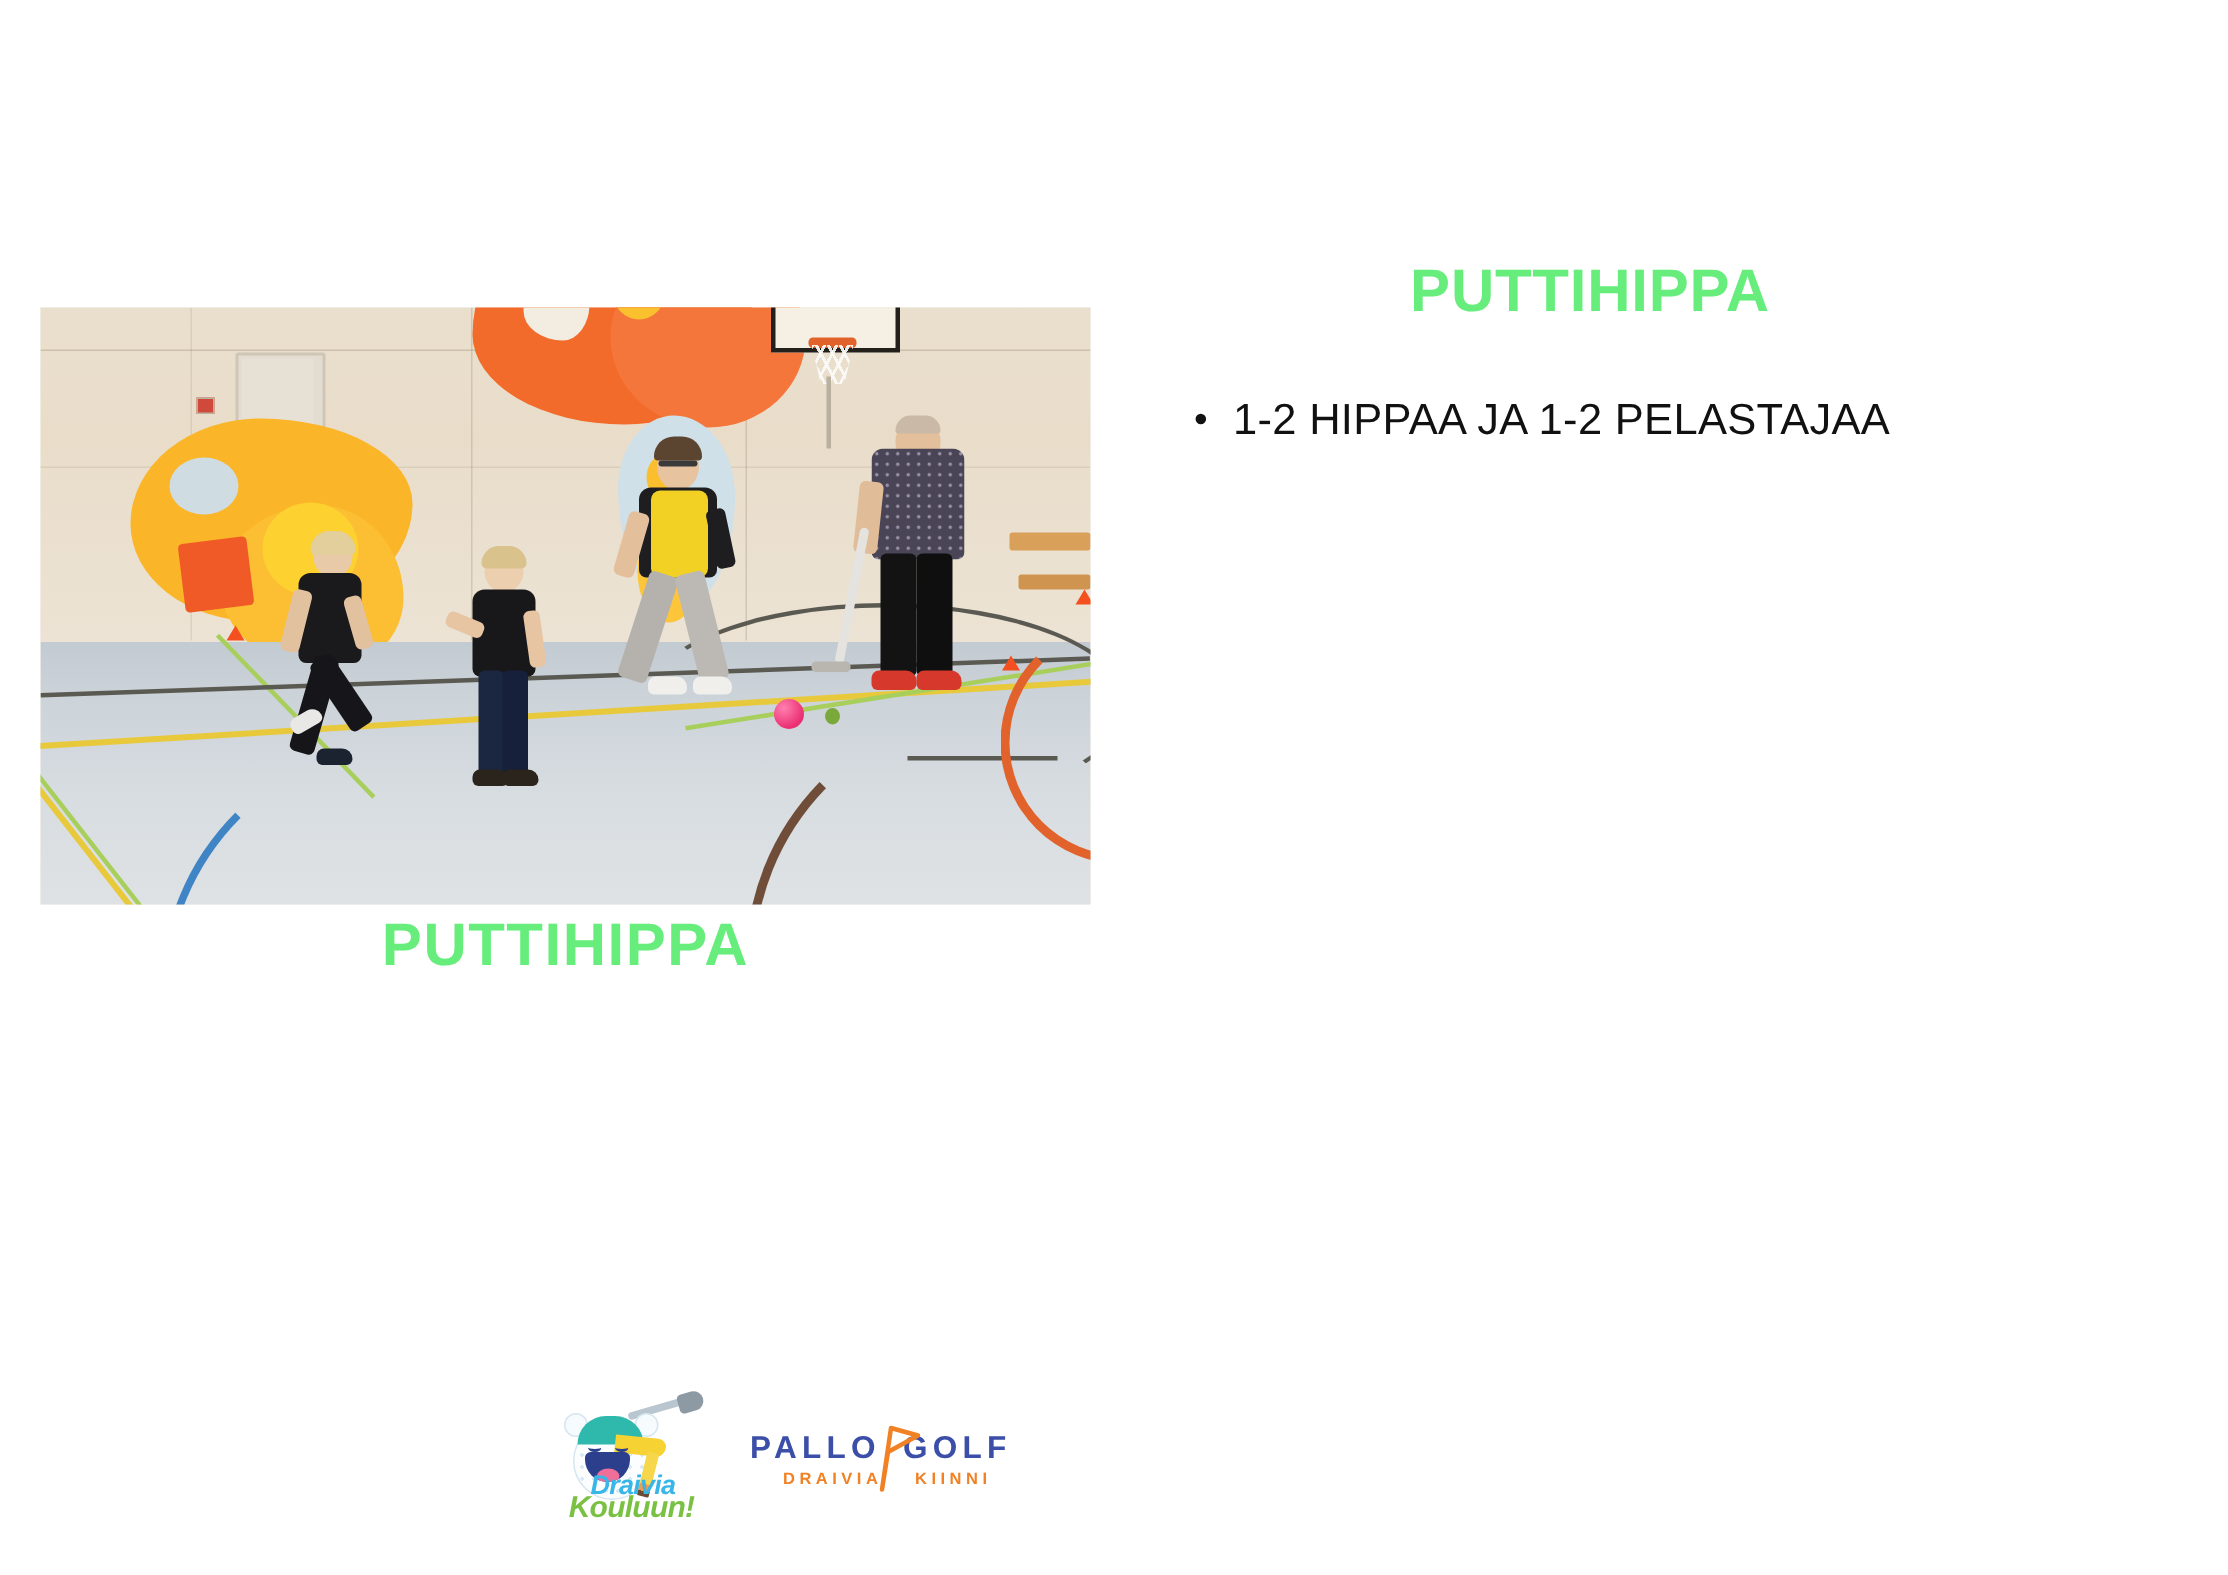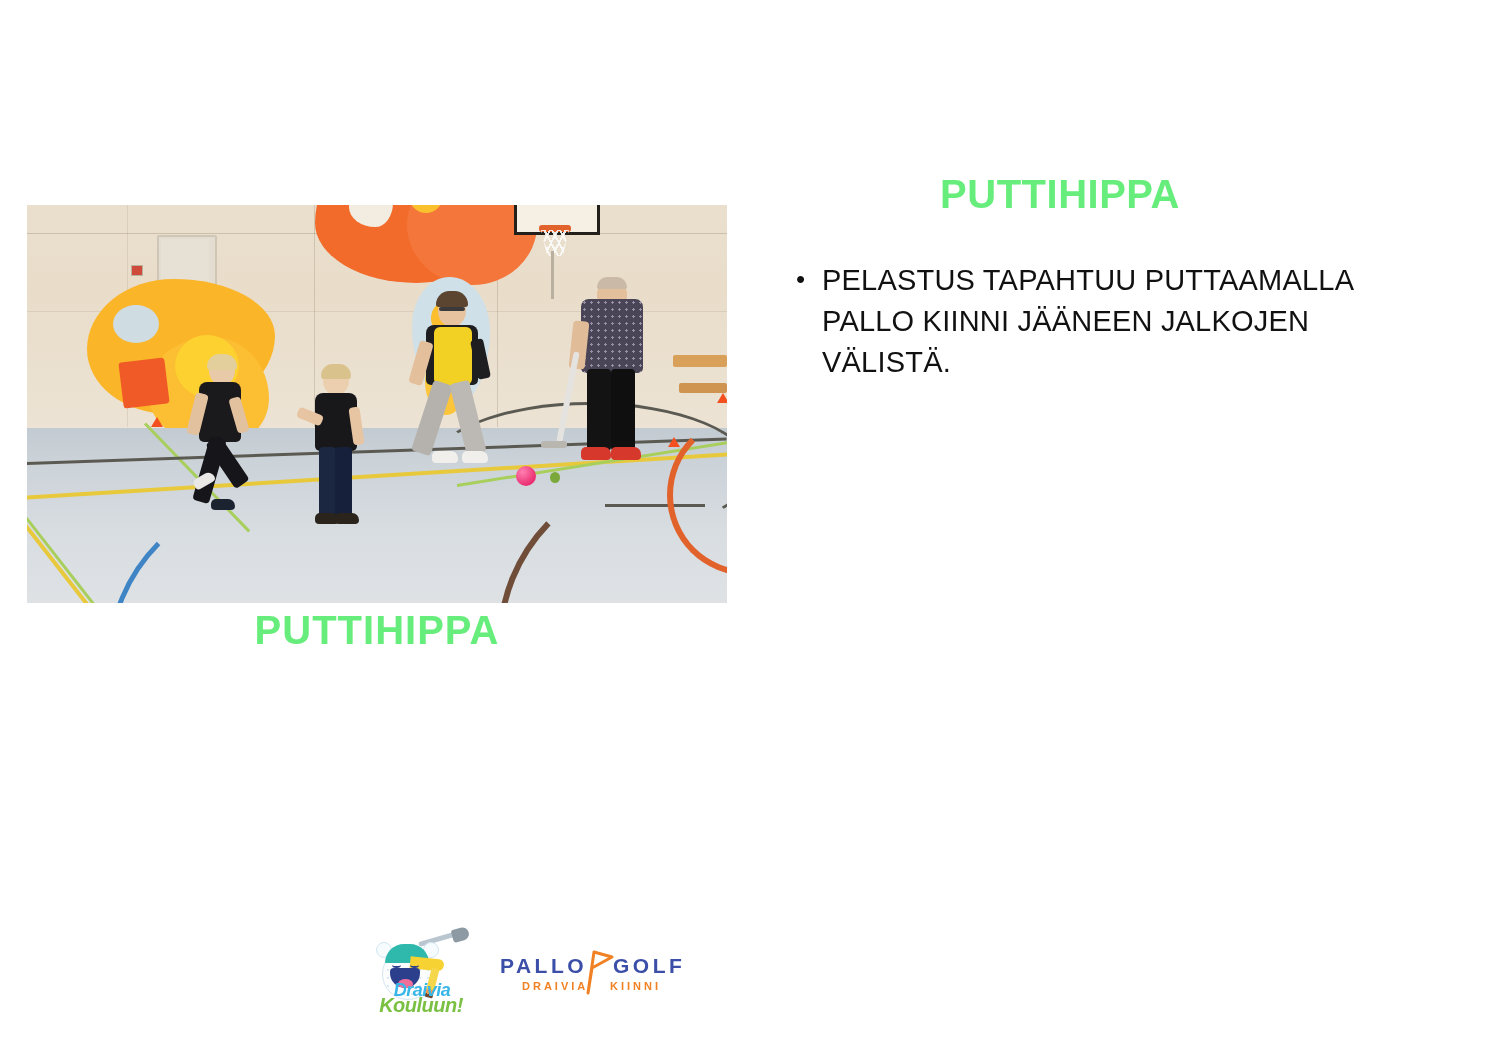--- a/index.html
+++ b/index.html
@@ -450,21 +450,21 @@
   }
   .sg-suomi, .sg-golf {
     position: absolute;
     top: 4px;
     font-size: 21px;
     font-weight: bold;
     color: #3b4fa8;
     letter-spacing: 3.5px;
   }
   .sg-suomi { left: 0; }
-  .sg-golf  { left: 113px; }
+  .sg-golf  { left: 102px; }
   .sg-sub1, .sg-sub2 {
     position: absolute;
     top: 30px;
     font-size: 11px;
     font-weight: bold;
     color: #f08124;
     letter-spacing: 3px;
   }
   .sg-sub1 { left: 22px; }
   .sg-sub2 { left: 110px; }
@@ -602,21 +602,21 @@
       </div>
 
     </div>
   </div>
 
   <div class="caption">PUTTIHIPPA</div>
 
   <div class="title">PUTTIHIPPA</div>
 
   <ul class="bullets">
-    <li>PELASTUS TAPAHTUU PUTTAAMALLA PALLO KIINNI JÄÄNEEN JALKOJEN VÄLISTÄ.</li>
+    <li>1-2 HIPPAA JA 1-2 PELASTAJAA</li>
   </ul>
 
   <div class="footer">
 
     <div class="logo-draivia">
       <div class="dr-club"></div>
       <div class="dr-clubhead"></div>
       <div class="dr-ear-l"></div>
       <div class="dr-ear-r"></div>
       <div class="dr-ball"></div>

